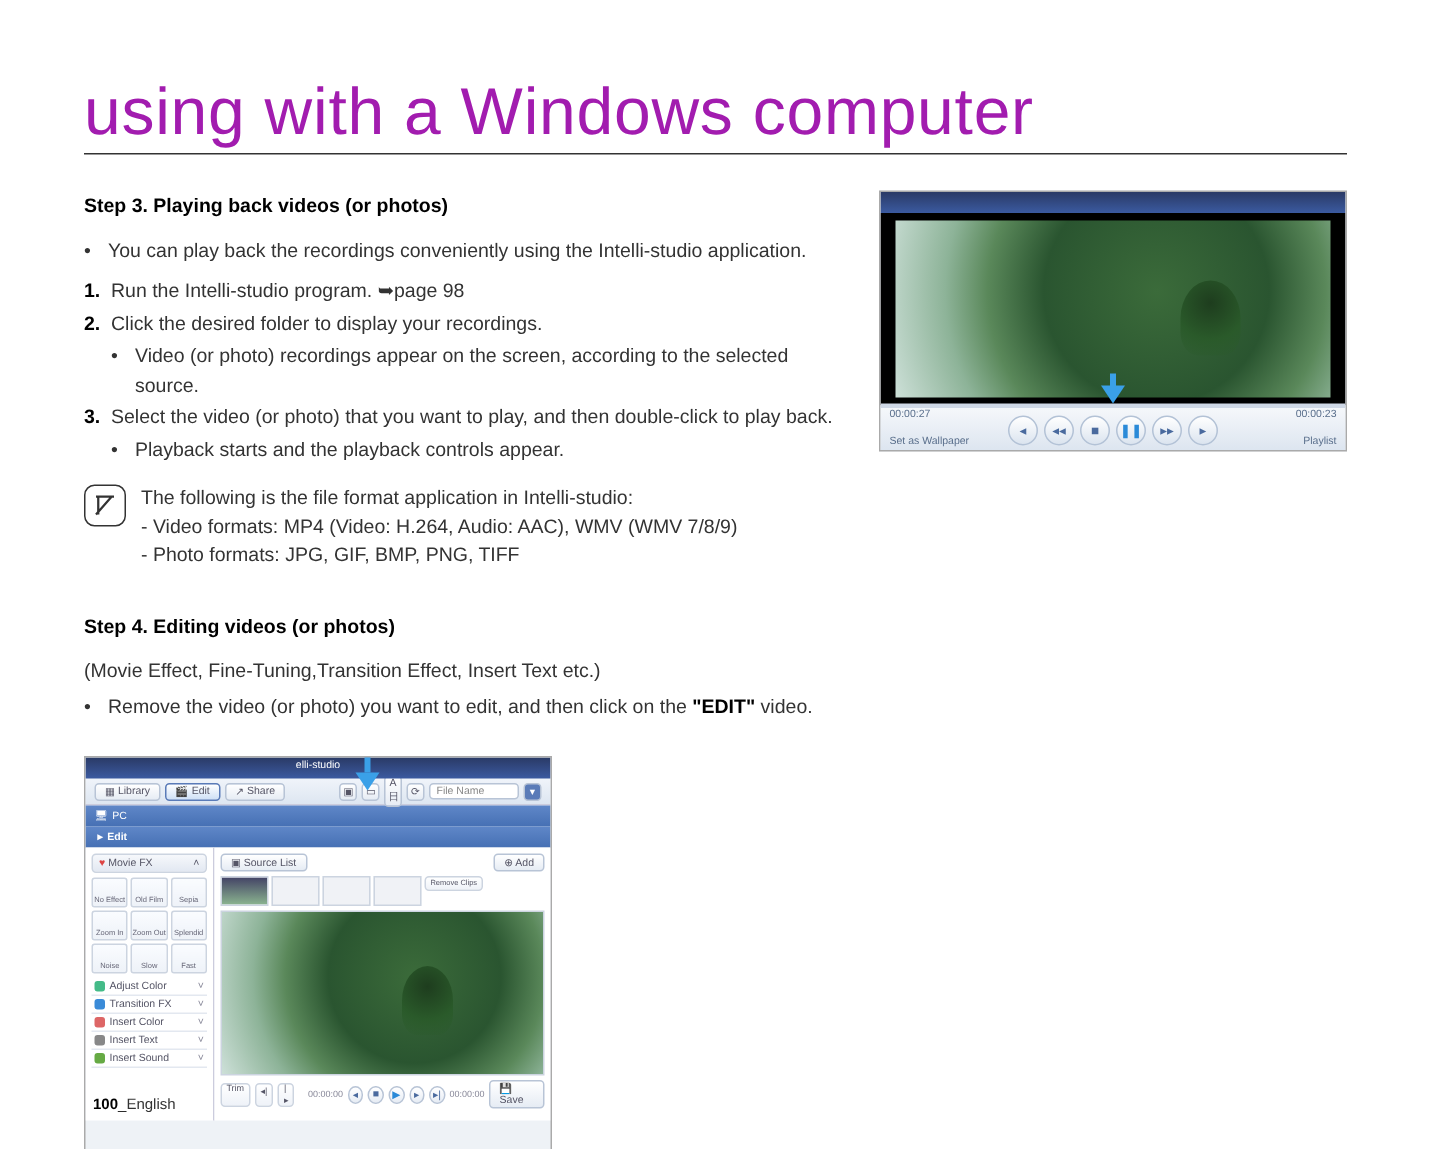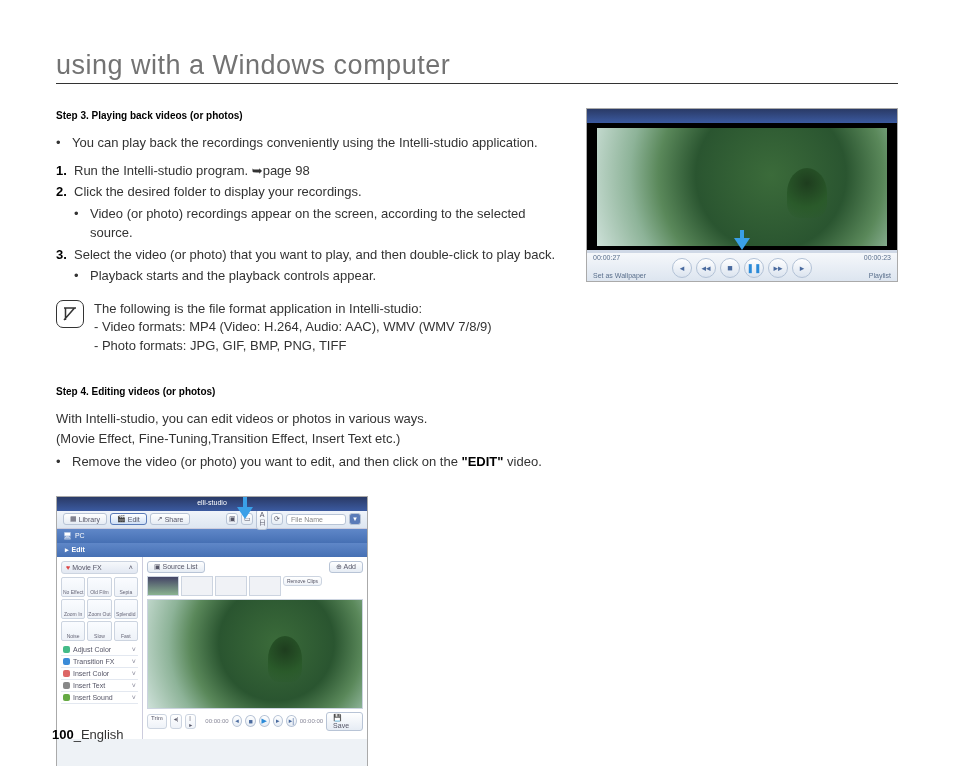--- a/index.html
+++ b/index.html
@@ -6,51 +6,51 @@
   body {
     width: 954px;
     height: 766px;
     background: #fff;
     font-family: Arial, Helvetica, sans-serif;
     color: #222;
     padding: 50px 56px 20px 56px;
     position: relative;
   }
   .title {
-    font-size: 27px;
+    font-size: 44px;
     font-weight: 300;
-    color: #737373;
+    color: #a21caf;
     border-bottom: 1px solid #333;
     padding-bottom: 2px;
     margin-bottom: 24px;
     font-family: Arial, Helvetica, sans-serif;
     letter-spacing: 0.5px;
   }
   .section { display: flex; gap: 18px; margin-bottom: 28px; }
   .text-col { flex: 1; font-size: 13px; line-height: 1.5; color: #333; }
   .img-col { width: 312px; }
-  .step-heading { font-weight: bold; font-size: 10px; margin-bottom: 10px; color: #000; }
+  .step-heading { font-weight: bold; font-size: 13px; margin-bottom: 10px; color: #000; }
   .bullet { display: flex; margin-bottom: 6px; }
   .bullet .dot { width: 16px; flex-shrink: 0; }
   .num-item { display: flex; margin-bottom: 2px; }
   .num-item .num { width: 18px; font-weight: bold; flex-shrink: 0; color: #000; }
   .sub-bullet { display: flex; margin-left: 18px; margin-bottom: 2px; }
   .sub-bullet .dot { width: 16px; flex-shrink: 0; }
   .note-row { display: flex; gap: 10px; margin-top: 14px; }
   .note-icon {
     width: 28px; height: 28px; border: 1.5px solid #333; border-radius: 7px;
     display: flex; align-items: center; justify-content: center; flex-shrink: 0;
     position: relative;
   }
   .note-icon svg { width: 18px; height: 18px; }
   .note-text { font-size: 13px; line-height: 1.45; }
   .note-text .sub { margin-left: 0; }
   .strong { font-weight: bold; color: #000; }
   .footer {
-    position: absolute; bottom: 24px; left: 52px; font-size: 13px;
+    position: absolute; bottom: 24px; left: 62px; font-size: 10px;
   }
   .footer .pnum { font-weight: bold; color: #000; }
   .footer .lang { color: #333; }
 
   
   .player {
     border: 1px solid #aaa;
     background: #eef2f6;
     height: 174px;
     position: relative;
@@ -209,21 +209,20 @@
         <span class="wallpaper">Set as Wallpaper</span>
         <span class="playlist">Playlist</span>
       </div>
     </div>
   </div>
 </div>
 
 <div class="section" style="margin-top:10px;flex-direction:column;">
   <div class="text-col">
     <div class="step-heading">Step 4. Editing videos (or photos)</div>
-    <div>With Intelli-studio, you can edit videos or photos in various ways.</div>
     <div>(Movie Effect, Fine-Tuning,Transition Effect, Insert Text etc.)</div>
     <div class="bullet" style="margin-top:4px;">
       <div class="dot">•</div>
       <div>
         <span>Remove the video (or photo) you want to edit, and then click on the </span><span class="strong">"EDIT"</span><span> video.</span>
       </div>
     </div>
   </div>
 
   <div class="img-col">

